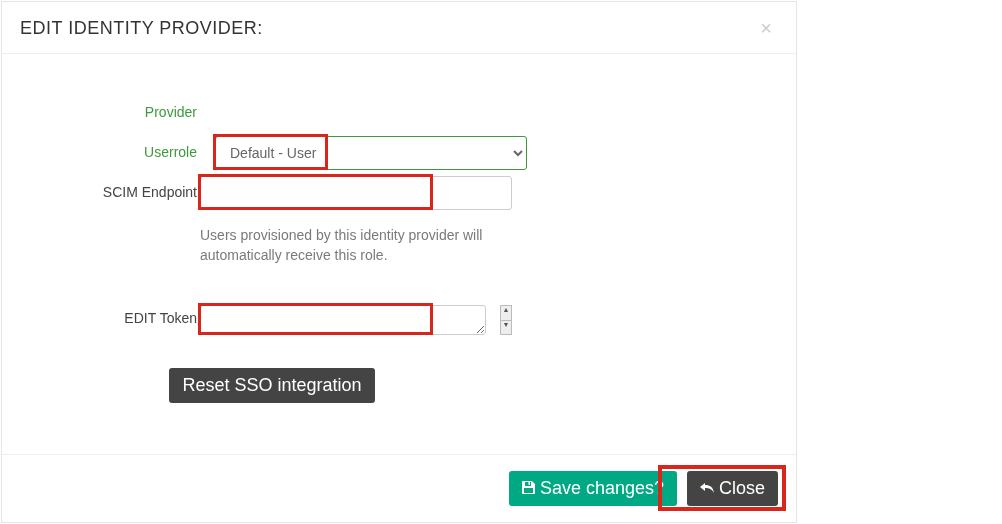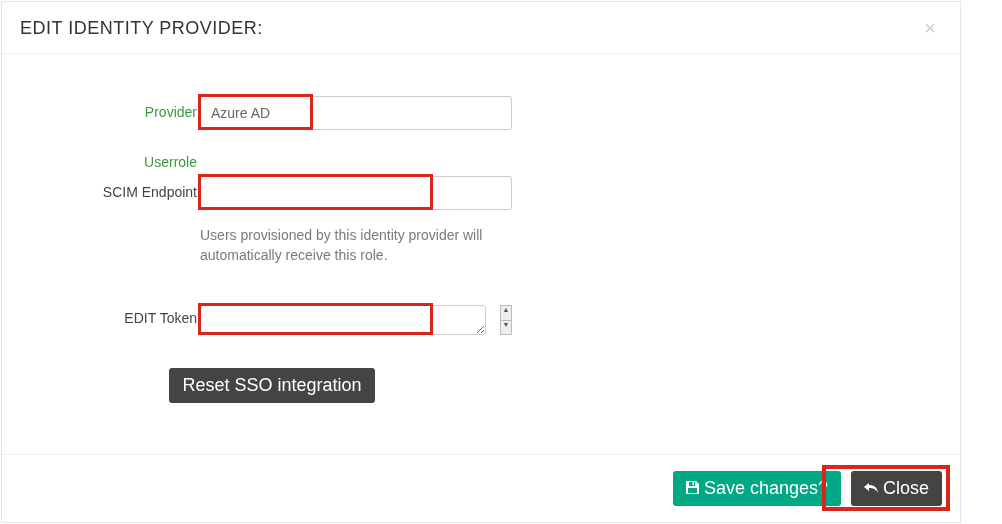--- a/index.html
+++ b/index.html
@@ -7,21 +7,21 @@
     margin: 0;
     padding: 0;
     background: #fff;
     font-family: "Segoe UI", "Helvetica Neue", Arial, sans-serif;
     font-size: 14px;
     color: #333;
     width: 1002px;
     height: 524px;
   }
   .modal {
-    width: 960px;
+    width: 796px;
     height: 522px;
     margin: 1px;
     border: 1px solid #e5e5e5;
     background: #fff;
     display: flex;
     flex-direction: column;
   }
   .modal-header {
     padding: 15px 18px 14px 18px;
     border-bottom: 1px solid #eee;
@@ -168,28 +168,30 @@
 
   <div class="modal-header">
     <div class="modal-title">EDIT IDENTITY PROVIDER:</div>
     <button class="close-x">×</button>
   </div>
 
   <div class="modal-body">
 
     <div class="form-row">
       <div class="row-label green">Provider</div>
+    </div>
+
+    <div class="form-row with-help" style="margin-top:16px;gap:15px;">
+      <div class="row-label green">Userrole</div>
       <div class="row-control">
-        <input type="text" class="form-control green-border" value="Azure AD" style="">
+        <select class="form-control green-border">
+          <option>Default - User</option>
+        </select>
         <div class="highlight-box" style="left:-2px; top:-2px; width:115px; height:36px;"></div>
       </div>
-    </div>
-
-    <div class="form-row with-help" style="margin-top:16px;gap:15px;">
-      <div class="row-label green">Userrole</div>
     </div>
     <div class="form-row">
       <div class="row-label gray">SCIM Endpoint</div>
       <div class="row-control">
         <input type="text" class="form-control" value="" style="">
         <div class="highlight-box" style="left:-2px; top:-2px; width:235px; height:36px;"></div>
       </div>
     </div>
 
     <div class="form-row">

